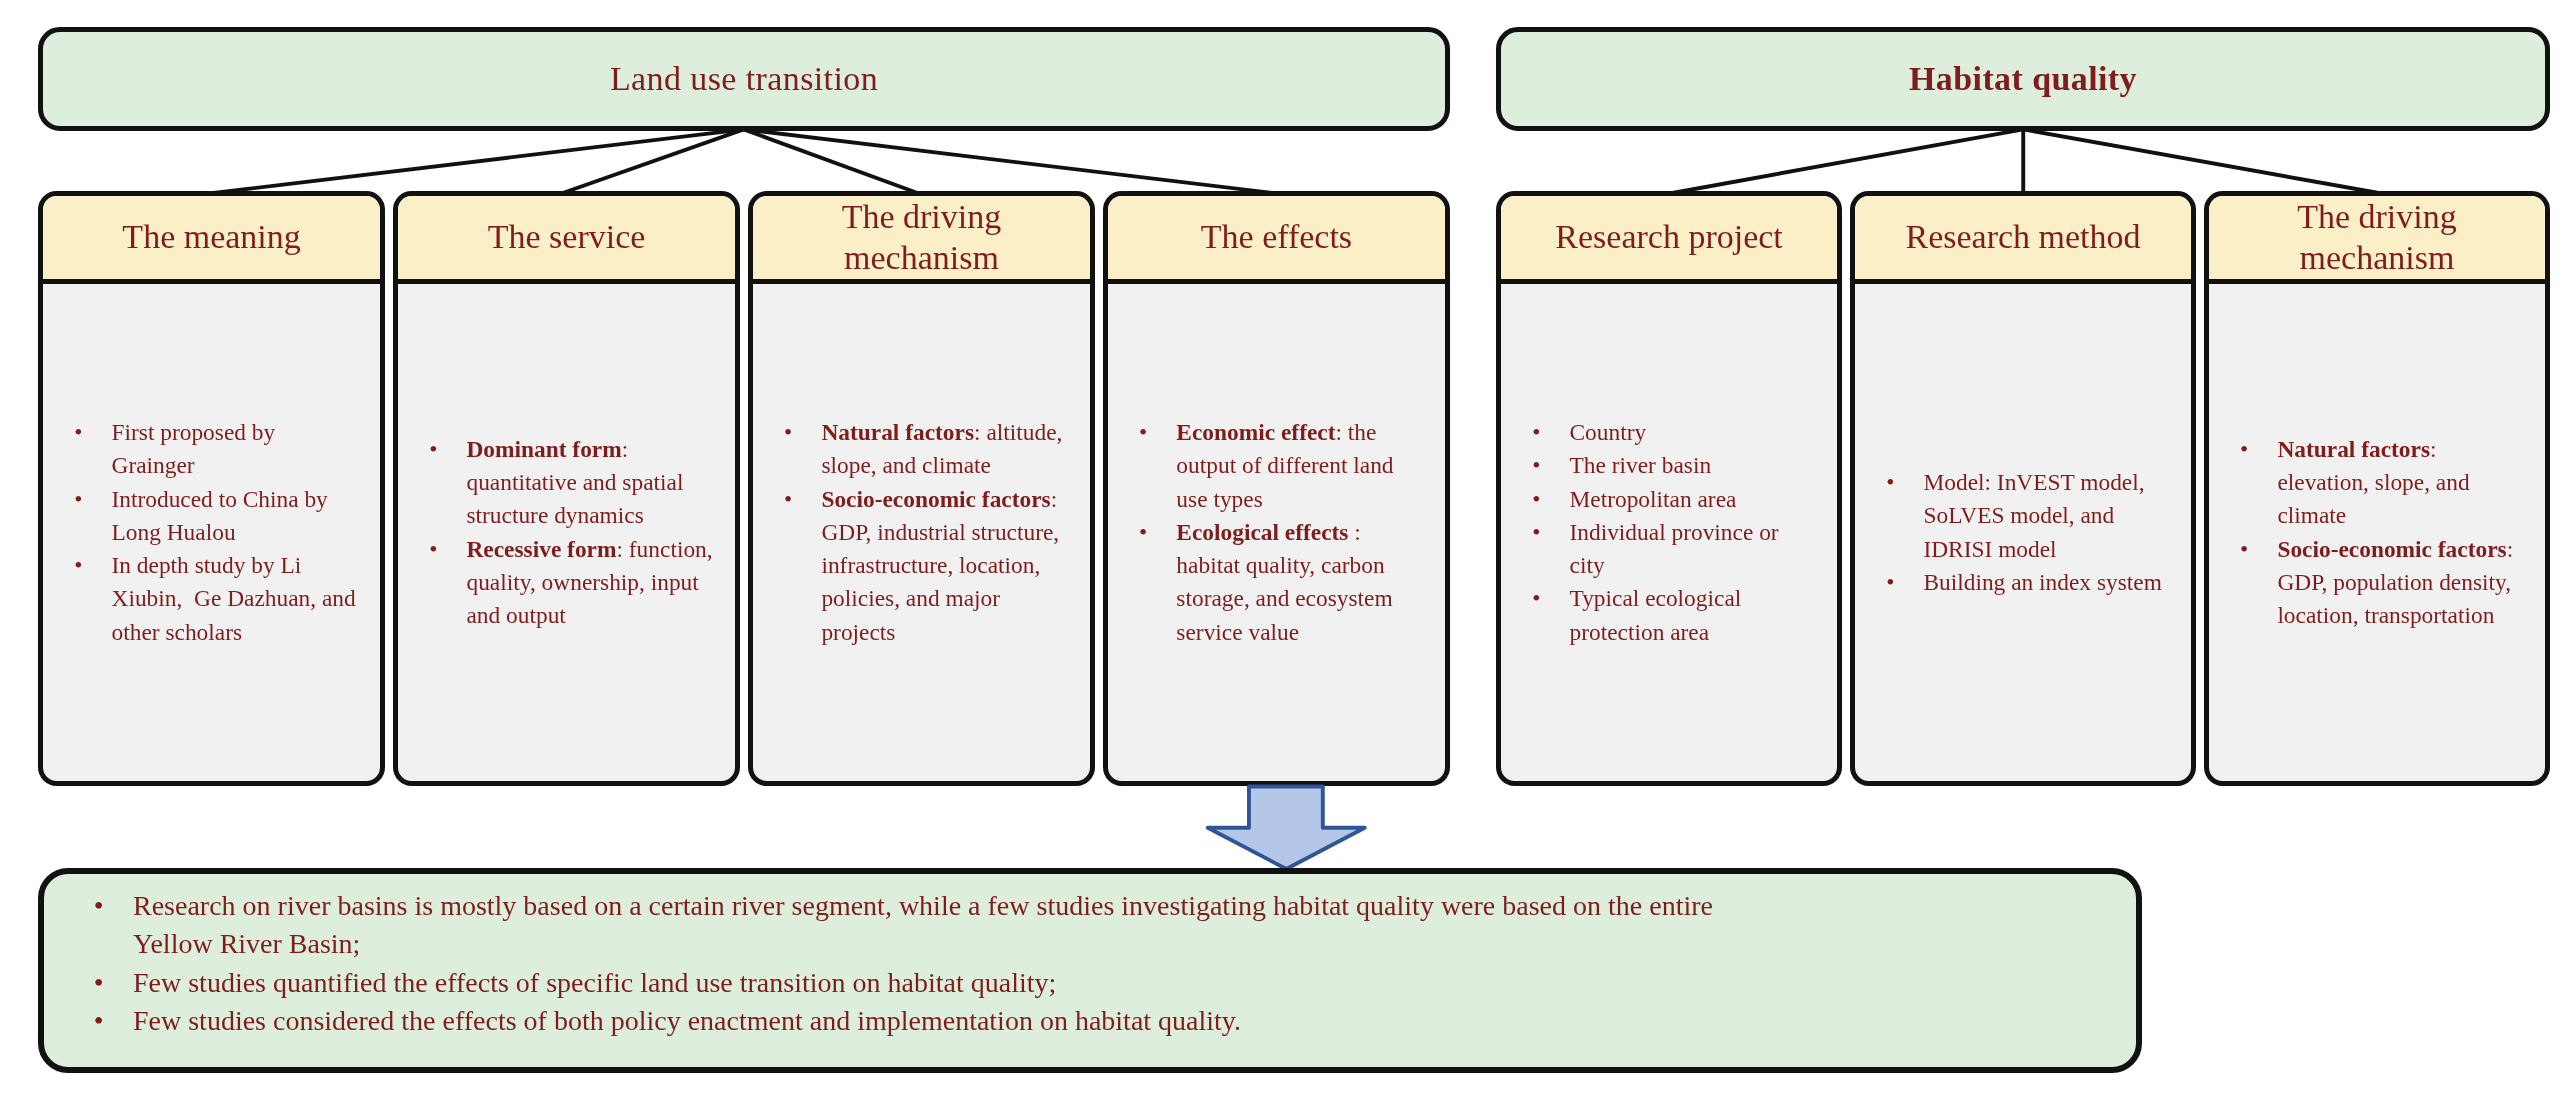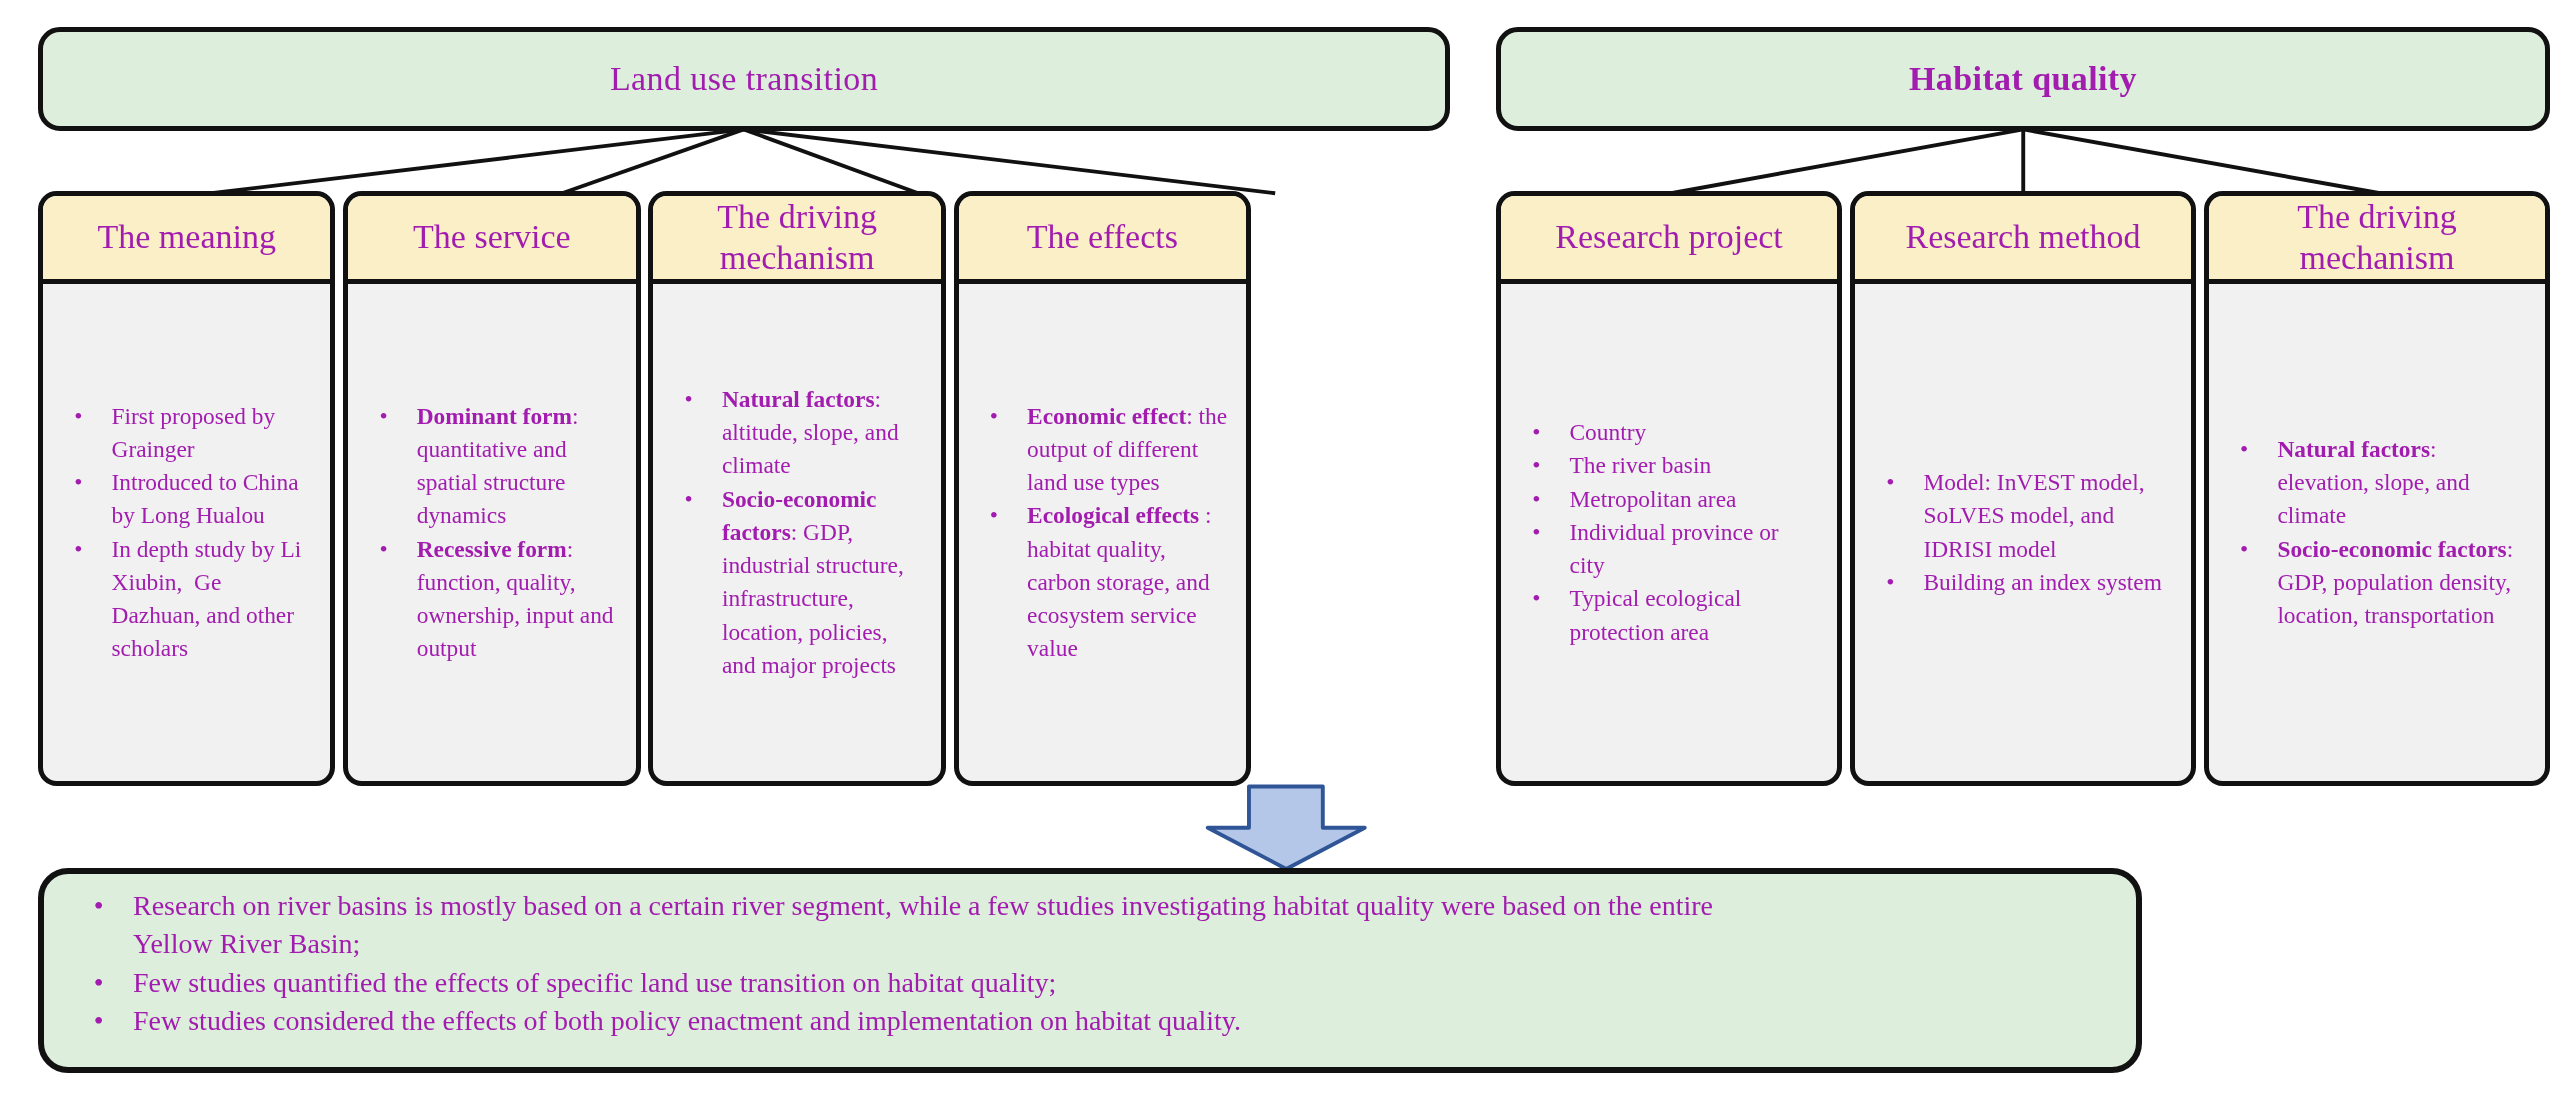--- a/index.html
+++ b/index.html
@@ -3,21 +3,21 @@
 <meta charset="utf-8">
 <style>
   * { box-sizing: border-box; margin: 0; padding: 0; }
   html, body { background: #ffffff; }
   .canvas {
     position: relative;
     width: 2576px;
     height: 1105px;
     background: #ffffff;
     font-family: "Liberation Serif", "DejaVu Serif", serif;
-    color: #a21caf;
+    color: #7f1d1d;
     overflow: hidden;
   }
   svg.connectors {
     position: absolute; left: 0; top: 0;
     width: 2576px; height: 1105px;
     pointer-events: none;
   }
   .group-title {
     position: absolute;
     top: 27px;
@@ -34,21 +34,21 @@
   .group-title.left  { left: 38px;   width: 1412px; }
   .group-title.right { left: 1496px; width: 1054px; font-weight: bold; }
 
   .columns {
     position: absolute;
     top: 191px;
     height: 595px;
     display: flex;
     gap: 7.8px;
   }
-  .columns.left-cols  { left: 38px;   width: 1213px; border-radius: 23px; }
+  .columns.left-cols  { left: 38px;   width: 1412px; border-radius: 23px; }
   .columns.right-cols { left: 1496px; width: 1054px; }
 
   .col {
     flex: 1 1 0;
     display: flex;
     flex-direction: column;
     border: 5.5px solid #111111;
     border-radius: 18.7px;
     background: #F1F1F1;
     overflow: hidden;

